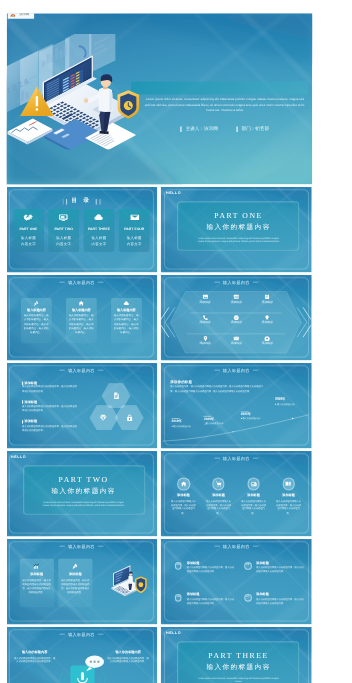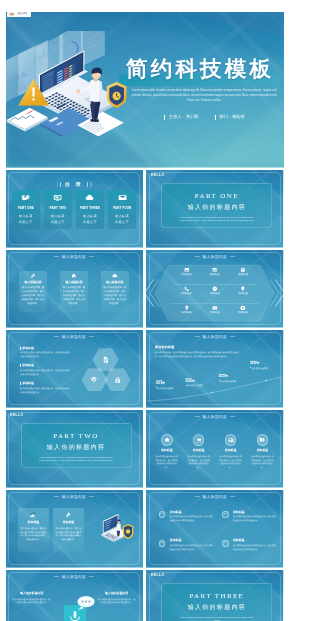--- a/index.html
+++ b/index.html
@@ -376,21 +376,20 @@
             <path d="M30.0 60.2 l0 7.6" stroke="#ffffff" stroke-width="2.3" stroke-linecap="round"></path>
             <circle cx="30.0" cy="71.8" r="1.2" fill="#ffffff"></circle>
           </g>
           <g transform="translate(106.5,56.5) scale(0.82)">
             <path d="M0.6 1.6 L13.2 -3.6 L25.8 1.6 L25.8 16.8 Q25.8 24.0 13.2 29.6 Q0.6 24.0 0.6 16.8 Z" fill="url(#shg)"></path>
             <path d="M3.8 4.0 L13.2 0.0 L22.6 4.0 L22.6 16.4 Q22.6 22.0 13.2 26.2 Q3.8 22.0 3.8 16.4 Z" fill="#2c4b7d"></path>
             <circle cx="13.2" cy="14.2" r="5.3" fill="#f6c93f"></circle>
             <path d="M13.2 10.8 L13.2 14.4 L15.9 16.1" stroke="#2c4b7d" stroke-width="1.25" fill="none" stroke-linecap="round" stroke-linejoin="round"></path>
           </g>
         </svg>
-        <div class="htitle">简约科技模板</div>
         <div class="hbody">Lorem ipsum dolor sit amet, consectetur adipiscing elit. Maecenas porttitor congue massa. Fusce posuere, magna sed pulvinar ultricies, purus lectus malesuada libero, sit amet commodo magna eros quis urna. Nunc viverra imperdiet enim. Fusce est. Vivamus a tellus.</div>
         <div class="hmeta">
           <span>主讲人：演示网</span>
           <span>部门：销售部</span>
         </div>
         <div class="wm">
           <svg viewBox="0 0 24 16" width="5.4" height="3.8">
             <path d="M2 14 A10 10 0 0 1 22 14 L18.6 14 A6.6 6.6 0 0 0 5.4 14 Z" fill="#d94b3a"></path>
             <path d="M5.4 14 A6.6 6.6 0 0 1 18.6 14 L15.4 14 A3.4 3.4 0 0 0 8.6 14 Z" fill="#f0a12a"></path>
             <path d="M8.6 14 A3.4 3.4 0 0 1 15.4 14 Z" fill="#4ca64c"></path>

